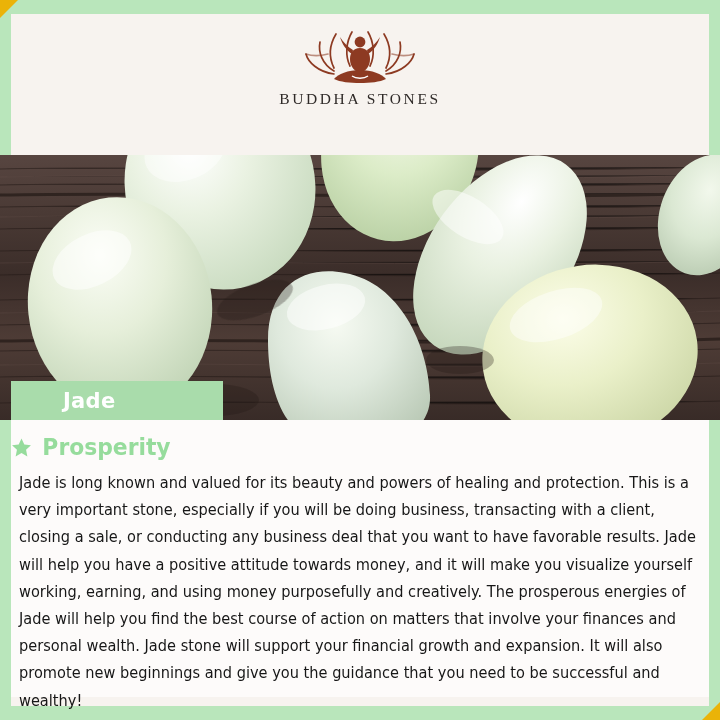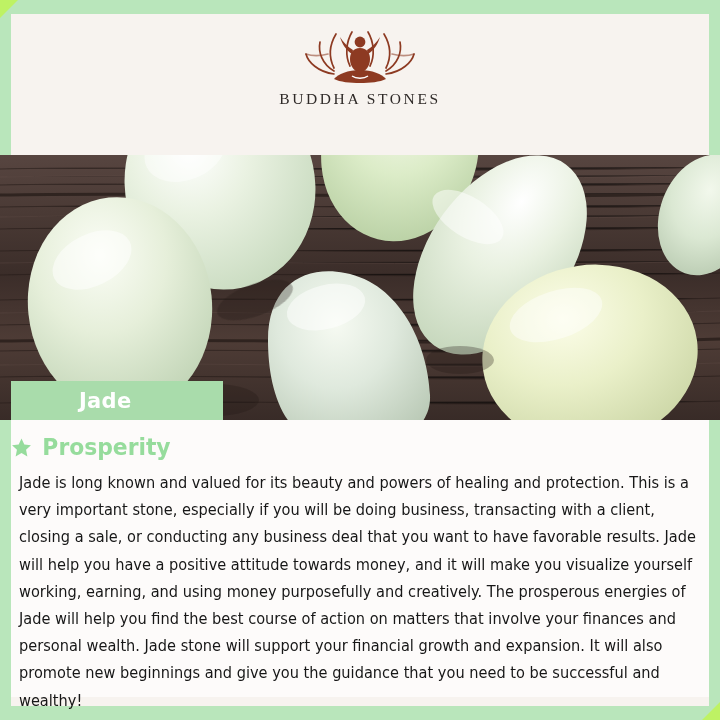--- a/index.html
+++ b/index.html
@@ -5,21 +5,21 @@
   html,body{margin:0;padding:0;}
   body{
     width:720px;height:720px;
     background:#f7f3ef;
     font-family:"Liberation Sans", sans-serif;
     overflow:hidden;
   }
   .poster{
     position:relative;
     width:720px;height:720px;
-    background:#bef264;
+    background:#eab308;
     overflow:hidden;
   }
 
   
   .frame{
     position:absolute;inset:0;
     background:#b9e6bb;
     clip-path:polygon(
       0 18px, 18px 0,
       720px 0, 720px 702px,
@@ -93,21 +93,21 @@
     width:212px;height:39px;
     background:#a9dcab;
     z-index:5;
     display:flex;align-items:center;
   }
   .stone-label span{
     color:#ffffff;
     font-family:"DejaVu Sans", sans-serif;
     font-weight:bold;
     font-size:21px;
-    margin-left:68px;
+    margin-left:52px;
     letter-spacing:0.3px;
   }
 
   
   .content{
     position:absolute;
     left:11px;top:420px;right:11px;
     height:277px;
     background:#fdfbfa;
     z-index:3;

